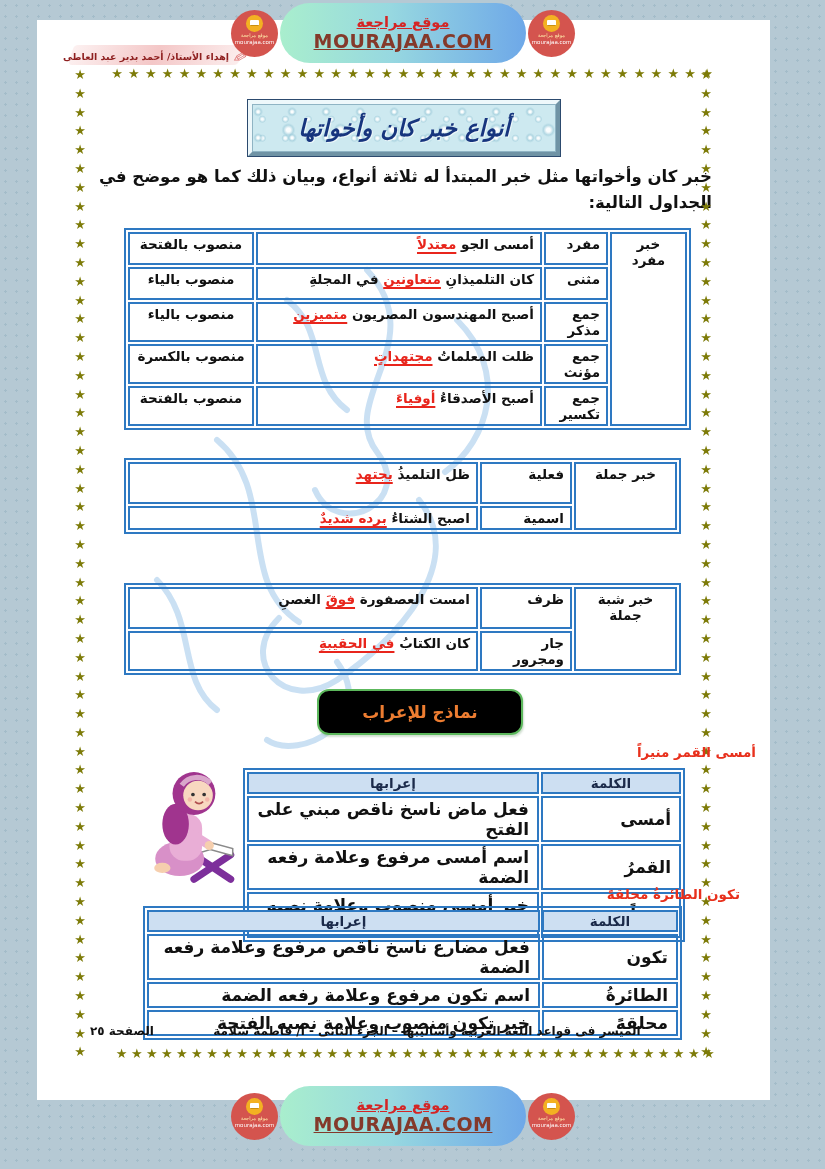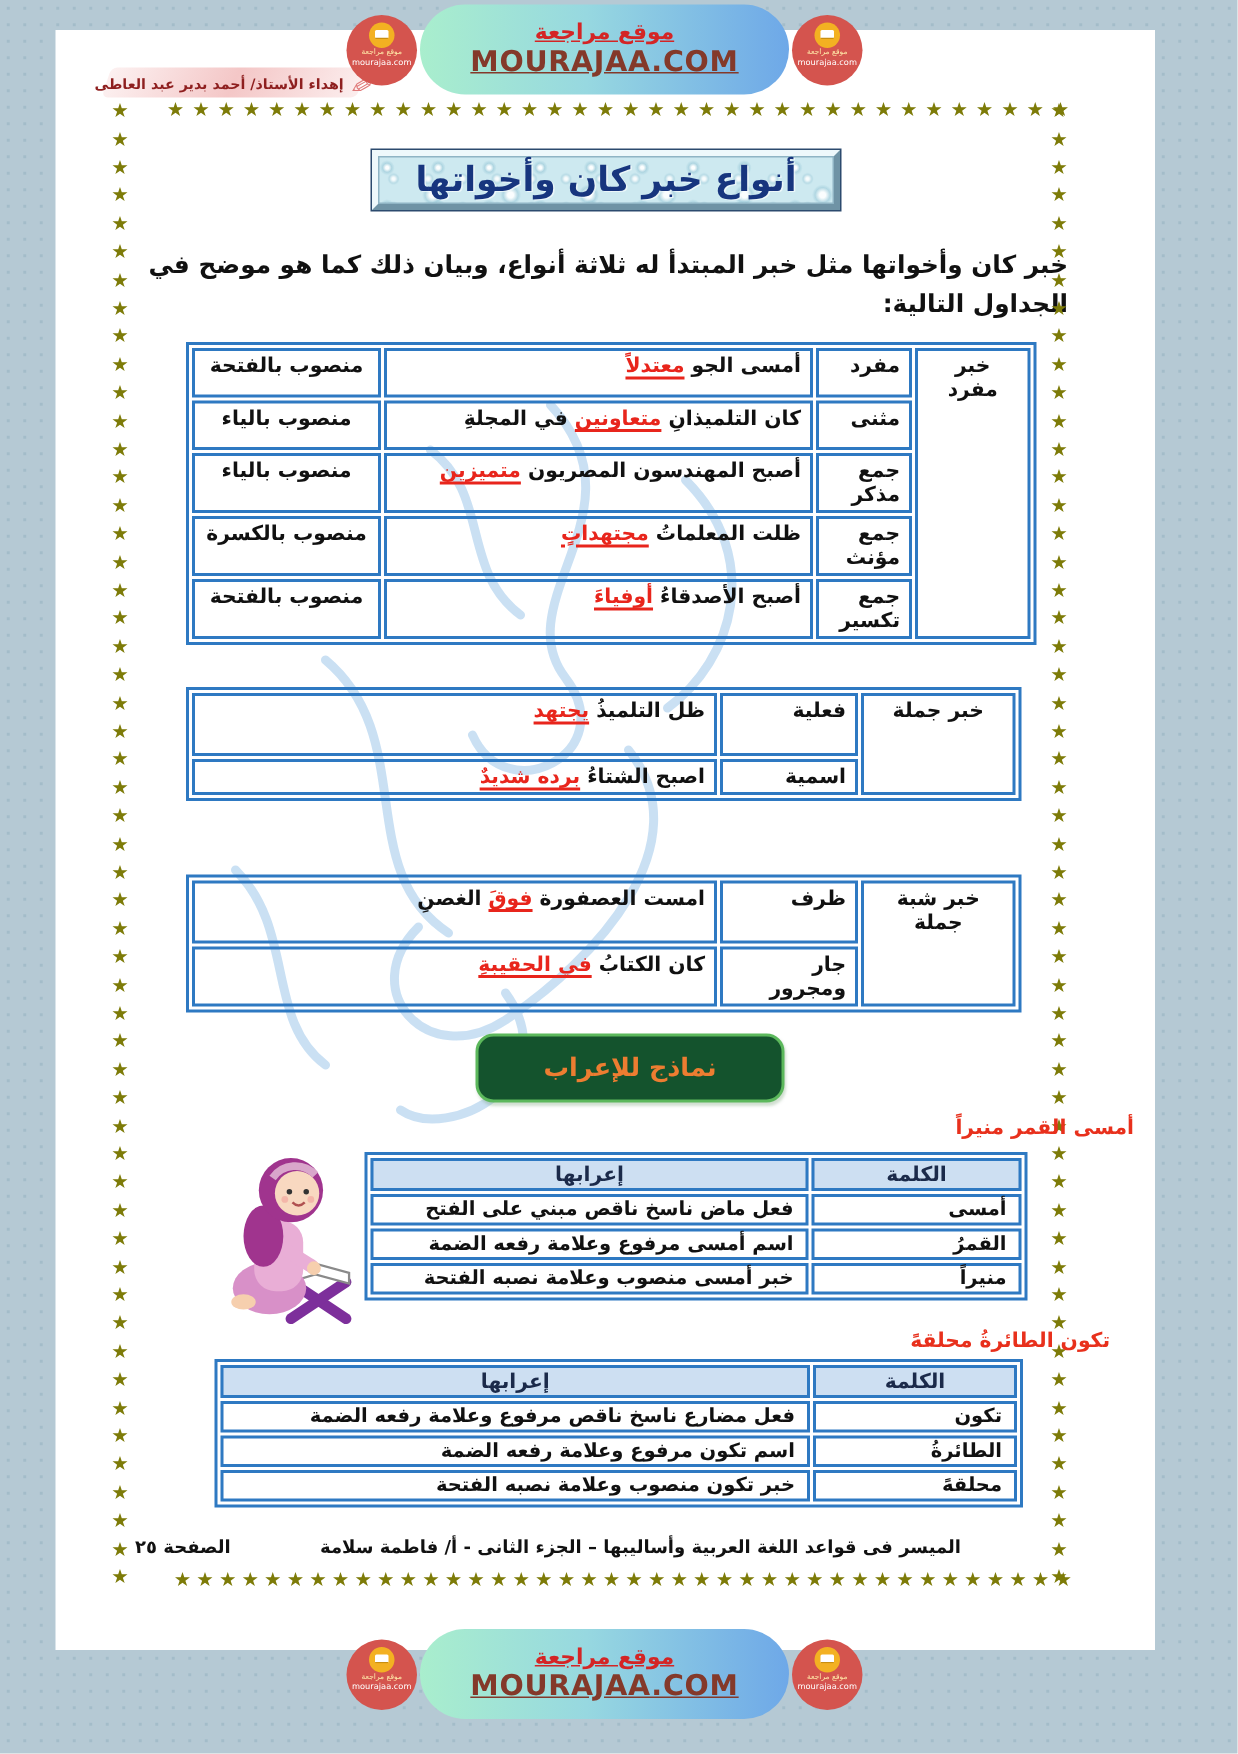--- a/index.html
+++ b/index.html
@@ -24,29 +24,29 @@
   
   .dedication{position:absolute;left:26px;top:22px;height:28px;display:flex;align-items:center;gap:3px;z-index:3;direction:rtl;}
   .dedication .blob{position:absolute;left:8px;top:3px;width:170px;height:20px;background:linear-gradient(100deg,rgba(244,198,198,.25),rgba(240,180,180,.75),rgba(244,198,198,.3));transform:skewX(-18deg);border-radius:4px;z-index:-1;}
   .pencil-icon{font-size:17px;color:#e07a7a;transform:rotate(105deg);line-height:1;}
   .dedication-text{font-size:9.5px;font-weight:bold;color:#8e1f1f;white-space:nowrap;}
 
   
   .watermark{position:absolute;left:0;top:0;z-index:0;pointer-events:none;}
 
   
-  .title-box{position:absolute;left:211px;top:80px;width:312px;height:40px;z-index:1;
+  .title-box{position:absolute;left:211px;top:80px;width:312px;height:56px;z-index:1;
     border:4px solid;border-color:#eef8fb #6f93a5 #6f93a5 #eef8fb;box-shadow:0 0 0 1px #2c4a6e, inset 0 0 0 1px #8fb4c4;
     background-color:#cde9f0;
     background-image:
       radial-gradient(circle at 18% 30%, rgba(255,255,255,.95) 1px, rgba(150,198,214,.55) 3px, transparent 5px),
       radial-gradient(circle at 70% 65%, rgba(255,255,255,.9) 2px, rgba(150,198,214,.5) 5px, transparent 7px),
       radial-gradient(circle at 45% 80%, rgba(255,255,255,.85) 1px, rgba(150,198,214,.45) 3px, transparent 4px);
     background-size:34px 26px, 52px 40px, 23px 19px;
-    display:flex;align-items:center;justify-content:center;}
+    display:flex;align-items:center;justify-content:center;font-style:italic;}
   .title-box .t{font-size:23px;font-weight:bold;color:#17357e;text-shadow:1px 1px 0 rgba(255,255,255,.6);white-space:nowrap;}
 
   
   .intro{position:absolute;left:58px;top:144px;width:617px;z-index:1;
     font-size:16.5px;font-weight:bold;color:#111;text-align:right;line-height:1.55;margin:0;}
 
   
   table.grid{position:absolute;z-index:1;border-collapse:separate;border-spacing:2px;border:2px solid #2e79c2;table-layout:fixed;background:transparent;}
   table.grid td{border:2px solid #2e79c2;padding:2px 6px;vertical-align:top;font-weight:bold;font-size:13.5px;color:#111;background:transparent;}
   td.lbl{vertical-align:middle;text-align:center;color:#2e79c2;font-size:14px;}
@@ -56,32 +56,32 @@
   .hl{color:#e8251c;text-decoration:underline;text-decoration-thickness:1.5px;text-underline-offset:3px;}
   .t-mufrad{left:87px;top:208px;}
   .t-mufrad td{height:33px;}
   .t-jumla{left:87px;top:438px;}
   .t-jumla td.r1{height:42px;margin-top:28px;} .t-jumla td.r2{height:20px;}
   .t-shibh{left:87px;top:563px;}
   .t-shibh td.r1{height:42px;} .t-shibh td.r2{height:28px;}
 
   
   .irab-btn{position:absolute;left:280px;top:669px;width:206px;height:46px;z-index:1;
-    background:#14532d;border:2.5px solid #5cb85c;border-radius:12px;box-shadow:1px 2px 2px rgba(120,160,120,.35);
+    background:#000000;border:2.5px solid #5cb85c;border-radius:12px;box-shadow:1px 2px 2px rgba(120,160,120,.35);
     display:flex;align-items:center;justify-content:center;cursor:default;}
   .irab-btn span{color:#ed7d31;font-size:17px;font-weight:bold;}
 
   
   .sec-head{position:absolute;z-index:3;font-size:13.5px;font-weight:bold;color:#e8301c;white-space:nowrap;}
   .sec-head.h1{top:724px;right:14px;}
   .sec-head.h2{top:866px;right:30px;}
 
   
   table.irab{position:absolute;z-index:1;border-collapse:separate;border-spacing:2px;border:2px solid #2e79c2;table-layout:fixed;}
-  table.irab td,table.irab th{border:2px solid #2e79c2;height:20px;padding:1px 8px;font-weight:bold;font-size:13px;color:#111;vertical-align:middle;background:transparent;}
+  table.irab td,table.irab th{border:2px solid #2e79c2;height:20px;padding:1px 8px;font-weight:bold;font-size:17px;color:#111;vertical-align:middle;background:transparent;}
   table.irab th{background:#cddff2;color:#1b2a4a;text-align:center;font-size:13.5px;}
   td.word{text-align:right;}
   td.irab-txt{text-align:right;}
   .irab1{left:206px;top:748px;}
   .irab2{left:106px;top:886px;}
 
   .girl{position:absolute;left:108px;top:736px;width:102px;height:128px;z-index:2;}
 
   
   .footer-page{position:absolute;left:53px;top:1004px;font-size:12px;font-weight:bold;color:#111;z-index:1;}

